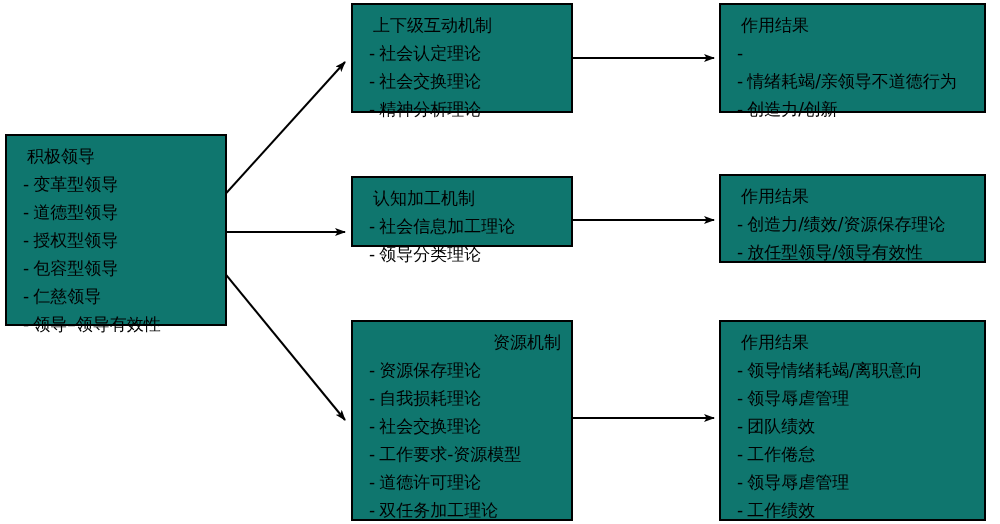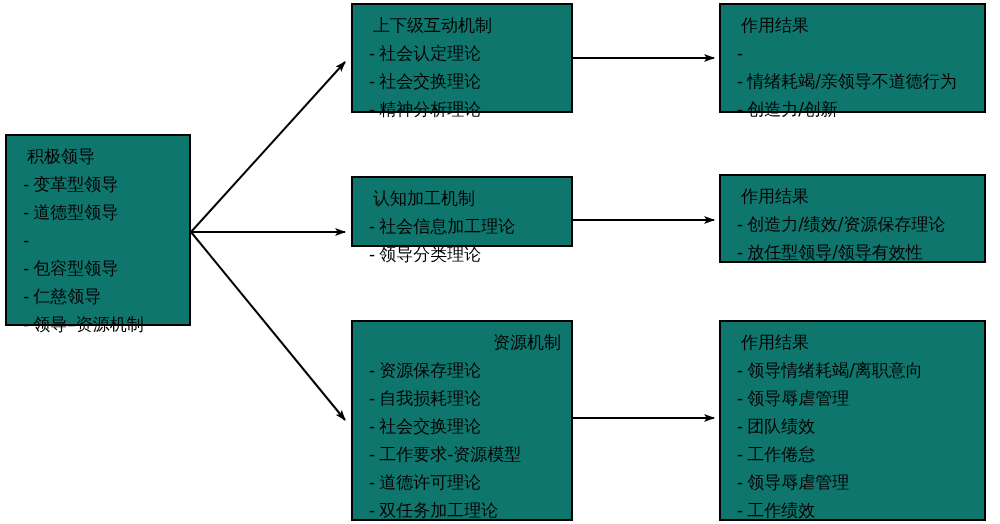--- a/index.html
+++ b/index.html
@@ -52,21 +52,21 @@
   }
   svg.arrows {
     position: absolute;
     left: 0;
     top: 0;
     width: 1000px;
     height: 524px;
     pointer-events: none;
   }
   
-  #box-leadership { left: 5px;   top: 134px; width: 186px; height: 192px; }
+  #box-leadership { left: 5px;   top: 134px; width: 222px; height: 192px; }
   #box-mech-1     { left: 351px; top: 3px;   width: 222px; height: 110px; }
   #box-out-1      { left: 719px; top: 3px;   width: 267px; height: 110px; }
   #box-mech-2     { left: 351px; top: 176px; width: 222px; height: 71px;  }
   #box-out-2      { left: 719px; top: 174px; width: 267px; height: 89px;  }
   #box-mech-3     { left: 351px; top: 320px; width: 222px; height: 201px; text-align: right; }
   #box-out-3      { left: 719px; top: 320px; width: 267px; height: 201px; }
   #box-out-1 .box-item, #box-out-2 .box-item, #box-out-3 .box-item,
   #box-out-1 .box-title, #box-out-2 .box-title, #box-out-3 .box-title { }
 </style>
 </head>
@@ -96,32 +96,33 @@
       <li class="box-item">
           <span class="bullet">-</span>
           <span>变革型领导</span>
         </li>
       <li class="box-item">
           <span class="bullet">-</span>
           <span>道德型领导</span>
         </li>
       <li class="box-item">
           <span class="bullet">-</span>
+          <span>授权型领导</span>
         </li>
       <li class="box-item">
           <span class="bullet">-</span>
           <span>包容型领导</span>
         </li>
       <li class="box-item">
           <span class="bullet">-</span>
           <span>仁慈领导</span>
         </li>
       <li class="box-item">
           <span class="bullet">-</span>
-          <span>领导–资源机制</span>
+          <span>领导–领导有效性</span>
         </li>
     </ul>
   </div>
 
   <div class="box" id="box-mech-1">
     <div class="box-title">上下级互动机制</div>
     <ul class="box-list">
       <li class="box-item">
           <span class="bullet">-</span>
           <span>社会认定理论</span>

